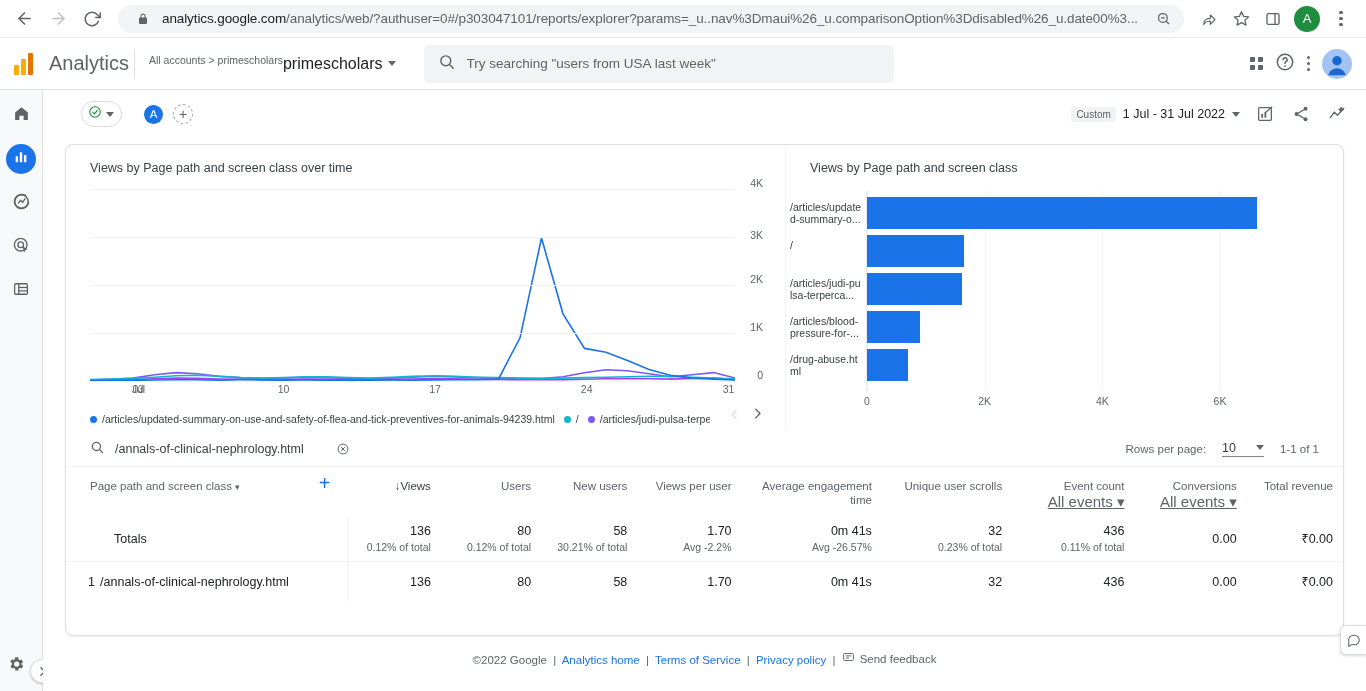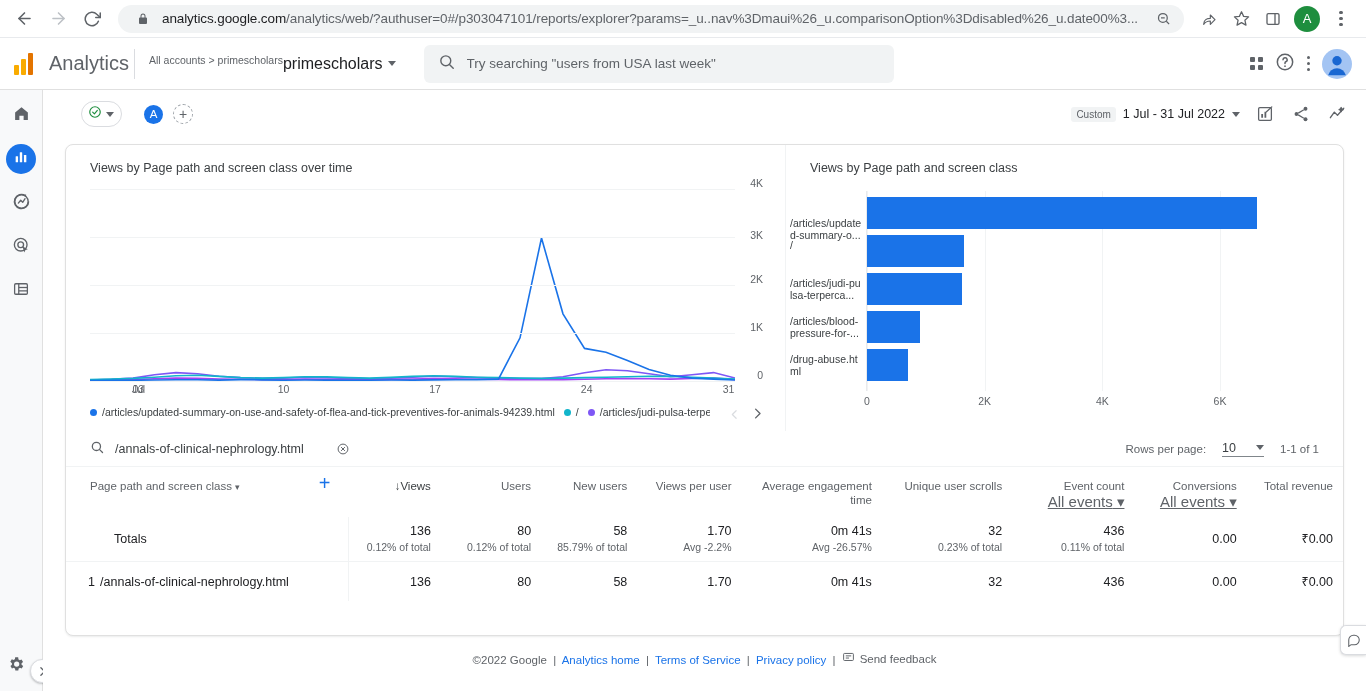--- a/index.html
+++ b/index.html
@@ -136,21 +136,21 @@
   .chart-title { font-size: 12.5px; color: #3c4043; padding: 16px 0 0 24px; }
 
   
   .line-wrap { position: relative; margin: 14px 50px 0 24px; height: 192px; }
   .ylabels { position: absolute; right: -34px; top: -6px; height: 192px; width: 30px; }
   .ylabels span { position: absolute; font-size: 10.5px; color: #5f6368; right: 6px; }
   .grid-line { position: absolute; left: 0; right: 0; height: 1px; background: #f1f3f4; }
   .xaxis { position: absolute; left: 0; right: 0; bottom: -28px; height: 26px; }
   .xaxis span { position: absolute; font-size: 10.5px; color: #5f6368; transform: translateX(-50%); text-align:center; }
   .xaxis span small { display: block; font-size: 10.5px; }
-  .legend { position: absolute; left: 24px; right: 20px; bottom: 6px; display: flex; align-items: flex-start; gap: 18px; }
+  .legend { position: absolute; left: 24px; right: 20px; bottom: 6px; display: flex; align-items: flex-end; gap: 18px; }
   .legend-items { display: flex; align-items: center; gap: 9px; flex: 1; overflow: hidden; white-space: nowrap; }
   .legend-item { display: inline-flex; align-items: center; gap: 5px; font-size: 10.5px; color: #3c4043; }
   .dot { width: 7px; height: 7px; border-radius: 50%; flex: none; }
   .legend-arrows { display: flex; align-items: center; gap: 9px; color: #5f6368; flex:none; }
   .legend-arrows .dis { color: #dadce0; }
 
   
   .bar-area { position: relative; margin: 16px 70px 0 8px; height: 200px; display: flex; }
   .bar-labels { width: 72px; flex: none; position: relative; }
   .bar-label {
@@ -506,21 +506,21 @@
                   </svg>
               </span>
             </div>
           </div>
         </div>
 
         <div class="chart-pane right">
           <div class="chart-title">Views by Page path and screen class</div>
           <div class="bar-area">
             <div class="bar-labels" id="bar-labels">
-                <div class="bar-label" style="top: 26px;">/articles/updated-summary-o...</div>
+                <div class="bar-label" style="top: 10px;">/articles/updated-summary-o...</div>
                 <div class="bar-label" style="top: 48px;">/</div>
                 <div class="bar-label" style="top: 86px;">/articles/judi-pulsa-terperca...</div>
                 <div class="bar-label" style="top: 124px;">/articles/blood-pressure-for-...</div>
                 <div class="bar-label" style="top: 162px;">/drug-abuse.html</div>
               </div>
             <div class="bar-plot" id="bar-plot">
               <div class="bar-xaxis" id="bar-xaxis">
                   <span style="left: 0%;">0</span>
                   <span style="left: 28.9855%;">2K</span>
                   <span style="left: 57.971%;">4K</span>
@@ -604,21 +604,21 @@
                 <span class="sub-link"><span>All events</span> ▾</span>
               </th>
               <th>Total revenue</th>
             </tr>
           </thead>
           <tbody class="totals">
             <tr>
               <td class="label" colspan="3">Totals</td>
               <td class="colsep"><span>136</span><span class="sub">0.12% of total</span></td>
               <td><span>80</span><span class="sub">0.12% of total</span></td>
-              <td><span>58</span><span class="sub">85.79% of total</span></td>
+              <td><span>58</span><span class="sub">30.21% of total</span></td>
               <td><span>1.70</span><span class="sub">Avg -2.2%</span></td>
               <td><span>0m 41s</span><span class="sub">Avg -26.57%</span></td>
               <td><span>32</span><span class="sub">0.23% of total</span></td>
               <td><span>436</span><span class="sub">0.11% of total</span></td>
               <td><span>0.00</span></td>
               <td><span>₹0.00</span></td>
             </tr>
           </tbody>
           <tbody class="rows" id="table-rows">
               <tr>

